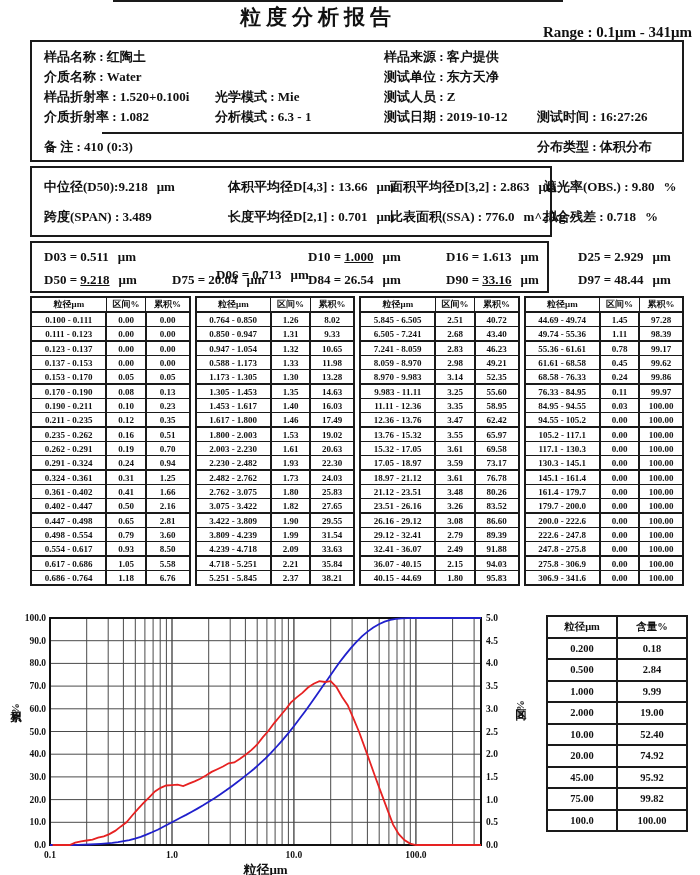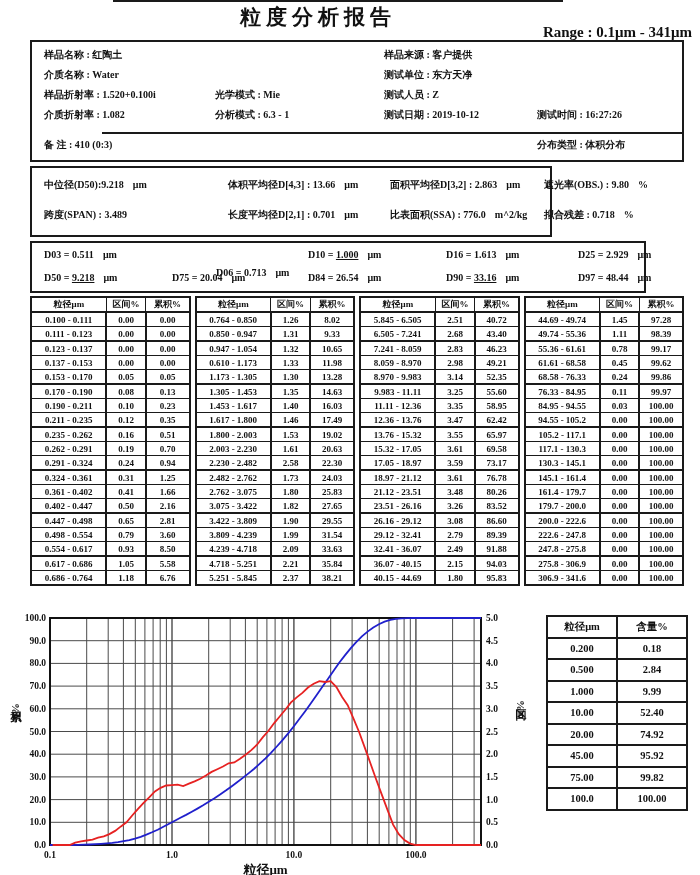--- a/index.html
+++ b/index.html
@@ -5,22 +5,22 @@
   html,body{margin:0;padding:0;background:#ffffff;}
   body{width:700px;height:875px;position:relative;overflow:hidden;
        font-family:"Liberation Serif","DejaVu Serif",serif;color:#111;font-weight:bold;}
   .abs{position:absolute;}
   #top-rule{left:113px;top:0;width:450px;height:2px;background:#1a1a1a;}
   #report-title{left:0;top:3px;width:636px;text-align:center;font-size:21px;letter-spacing:5px;}
   #range-note{right:8px;top:24px;font-size:15px;}
   .box{border:2px solid #1a1a1a;box-sizing:border-box;}
   #info-box{left:30px;top:40px;width:654px;height:122px;}
   #stats-box{left:30px;top:166px;width:522px;height:71px;}
-  #dvalue-box{left:30px;top:241px;width:616px;height:52px;}
-  .info-item,.stat-item,.dv-item{position:absolute;font-size:10px;white-space:nowrap;}
+  #dvalue-box{left:30px;top:241px;width:519px;height:52px;}
+  .info-item,.stat-item,.dv-item{position:absolute;font-size:13px;white-space:nowrap;}
   .stat-item .unit,.dv-item .unit{margin-left:9px;}
   .ul{text-decoration:underline;}
   #note-sep{position:absolute;left:70px;right:0;top:90px;height:2px;background:#1a1a1a;}
   
   #bin-table{left:30px;top:296px;width:654px;display:flex;gap:4px;}
   .bin-group{border-collapse:collapse;table-layout:fixed;}
   .bin-group th,.bin-group td{border:1px solid #1a1a1a;text-align:center;
       font-size:9px;font-weight:bold;height:13px;padding:0;white-space:nowrap;overflow:hidden;}
   .bin-group th{border-bottom:2px solid #1a1a1a;}
   .bin-group{border:2px solid #1a1a1a;}
@@ -223,21 +223,21 @@
           <td>0.850 - 0.947</td>
           <td>1.31</td>
           <td>9.33</td>
         </tr>
         <tr class="">
           <td>0.947 - 1.054</td>
           <td>1.32</td>
           <td>10.65</td>
         </tr>
         <tr class="">
-          <td>0.610 - 1.173</td>
+          <td>0.588 - 1.173</td>
           <td>1.33</td>
           <td>11.98</td>
         </tr>
         <tr class="thick">
           <td>1.173 - 1.305</td>
           <td>1.30</td>
           <td>13.28</td>
         </tr>
         <tr class="">
           <td>1.305 - 1.453</td>
@@ -259,21 +259,21 @@
           <td>1.53</td>
           <td>19.02</td>
         </tr>
         <tr class="">
           <td>2.003 - 2.230</td>
           <td>1.61</td>
           <td>20.63</td>
         </tr>
         <tr class="thick">
           <td>2.230 - 2.482</td>
-          <td>2.58</td>
+          <td>1.93</td>
           <td>22.30</td>
         </tr>
         <tr class="">
           <td>2.482 - 2.762</td>
           <td>1.73</td>
           <td>24.03</td>
         </tr>
         <tr class="">
           <td>2.762 - 3.075</td>
           <td>1.80</td>
@@ -617,20 +617,24 @@
         </tr>
         <tr>
           <td>0.500</td>
           <td>2.84</td>
         </tr>
         <tr>
           <td>1.000</td>
           <td>9.99</td>
         </tr>
         <tr>
+          <td>2.000</td>
+          <td>19.00</td>
+        </tr>
+        <tr>
           <td>10.00</td>
           <td>52.40</td>
         </tr>
         <tr>
           <td>20.00</td>
           <td>74.92</td>
         </tr>
         <tr>
           <td>45.00</td>
           <td>95.92</td>

